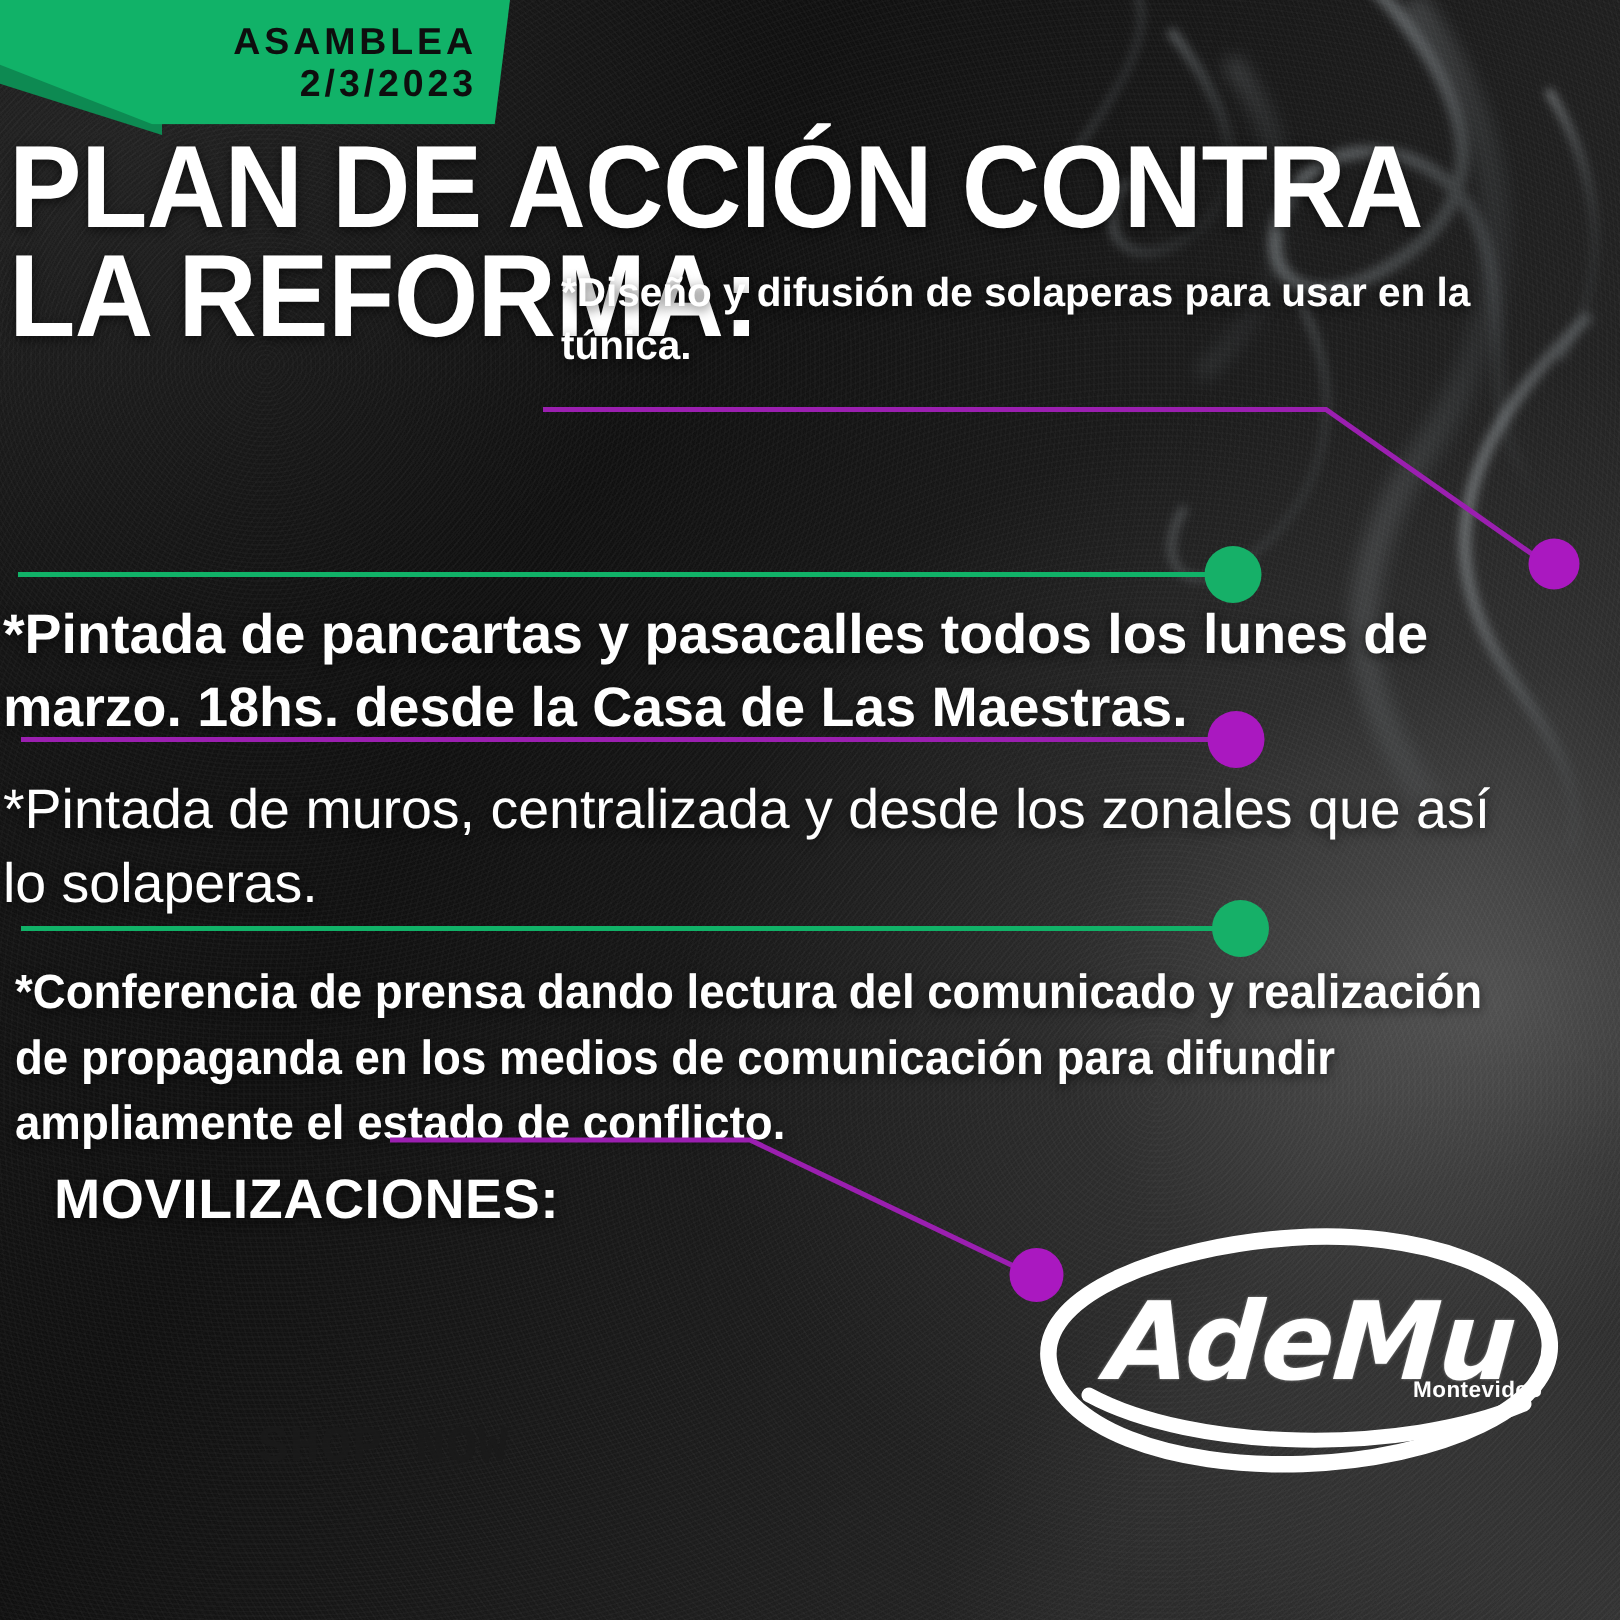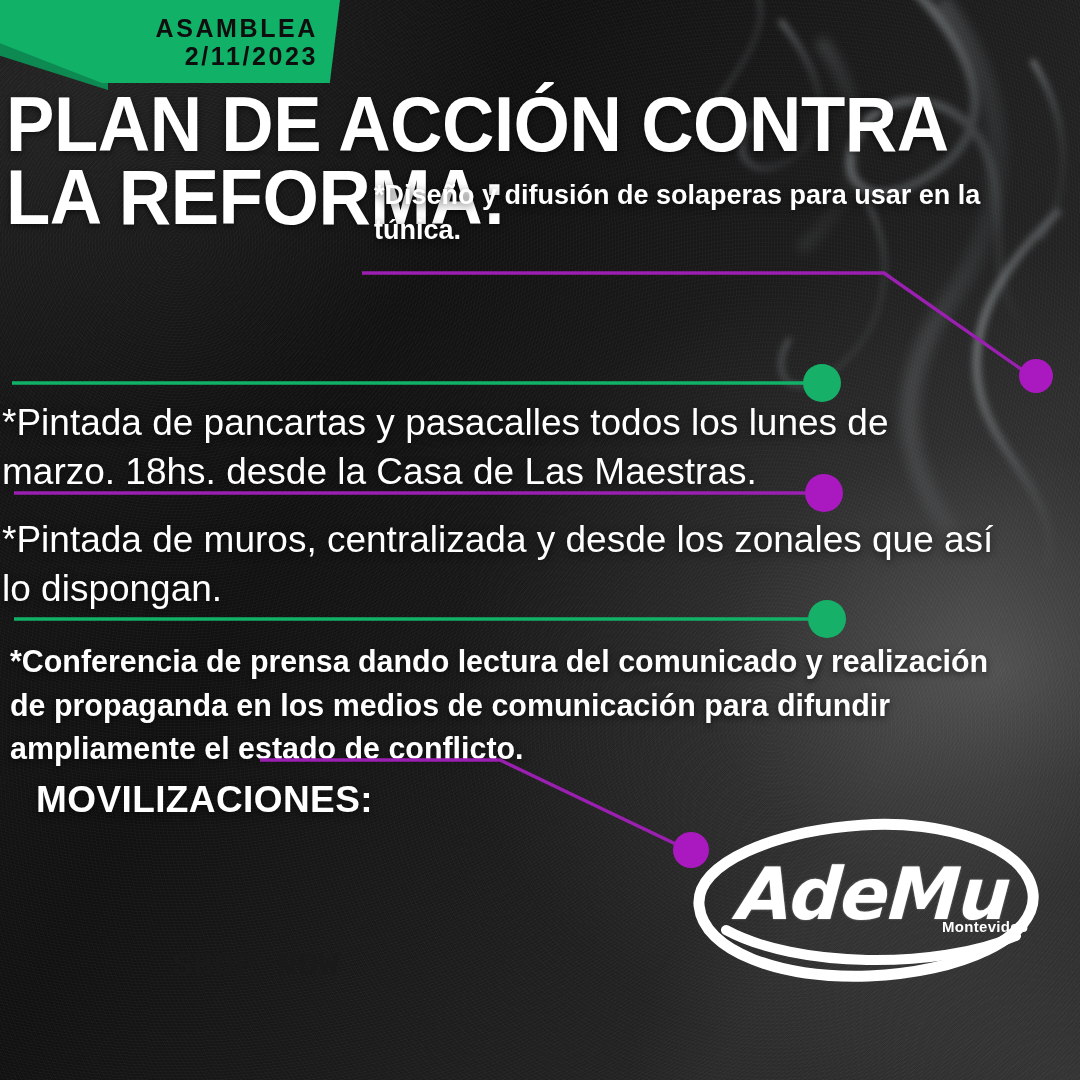--- a/index.html
+++ b/index.html
@@ -81,21 +81,21 @@
   .item-solaperas{
     left:374px;top:178px;width:690px;
     font-size:27px;line-height:1.30;font-weight:bold;
   }
   .item-lectura{
     left:2px;top:288px;width:900px;
     font-size:37px;line-height:1.33;font-weight:500;
   }
   .item-pancartas{
     left:2px;top:398px;width:990px;
-    font-size:37px;line-height:1.33;font-weight:400;
+    font-size:37px;line-height:1.33;font-weight:700;
   }
   .item-muros{
     left:2px;top:515px;width:1015px;
     font-size:37px;line-height:1.33;font-weight:500;
   }
   .item-conferencia{
     left:10px;top:640px;width:1050px;
     font-size:32px;line-height:1.36;font-weight:bold;
     transform:scaleX(.95);transform-origin:left top;
   }
@@ -174,32 +174,32 @@
     <g filter="url(#blr2)" fill="none" stroke="url(#sm)" opacity=".55">
       <path d="M940,0 C1010,90 1020,200 950,300 C890,386 900,470 960,540" stroke-width="18"></path>
       <path d="M820,40 C880,120 860,200 800,250" stroke-width="12"></path>
     </g>
   </svg>
 
   <div class="banner-wrap">
     <div class="banner-tail"></div>
     <div class="banner-main">
       <div class="banner-line">ASAMBLEA</div>
-      <div class="banner-line">2/11/2023</div>
+      <div class="banner-line">2/3/2023</div>
     </div>
   </div>
 
   <div class="headline">PLAN DE ACCIÓN CONTRA LA REFORMA:</div>
 
   <div class="tblock item-solaperas">*Diseño y difusión de solaperas para usar en la túnica.</div>
 
 
   <div class="tblock item-pancartas">*Pintada de pancartas y pasacalles todos los lunes de marzo. 18hs. desde la Casa de Las Maestras.</div>
 
-  <div class="tblock item-muros">*Pintada de muros, centralizada y desde los zonales que así lo dispongan.</div>
+  <div class="tblock item-muros">*Pintada de muros, centralizada y desde los zonales que así lo solaperas.</div>
 
   <div class="tblock item-conferencia">*Conferencia de prensa dando lectura del comunicado y realización de propaganda en los medios de comunicación para difundir ampliamente el estado de conflicto.</div>
 
   <div class="tblock item-moviliz-title">MOVILIZACIONES:</div>
 
 
 
   <div class="shopnow">SHOP NOW</div>
 
   <svg class="connectors" viewBox="0 0 1080 1080">

